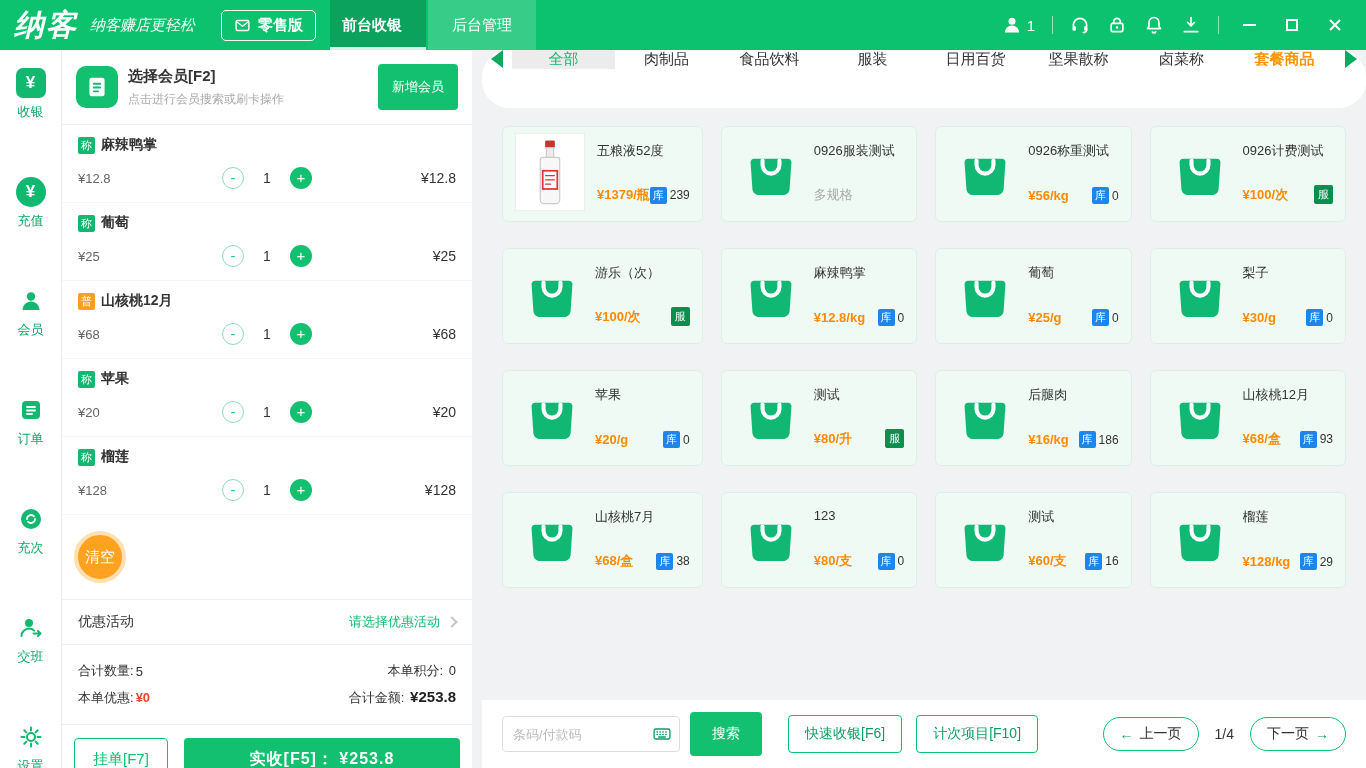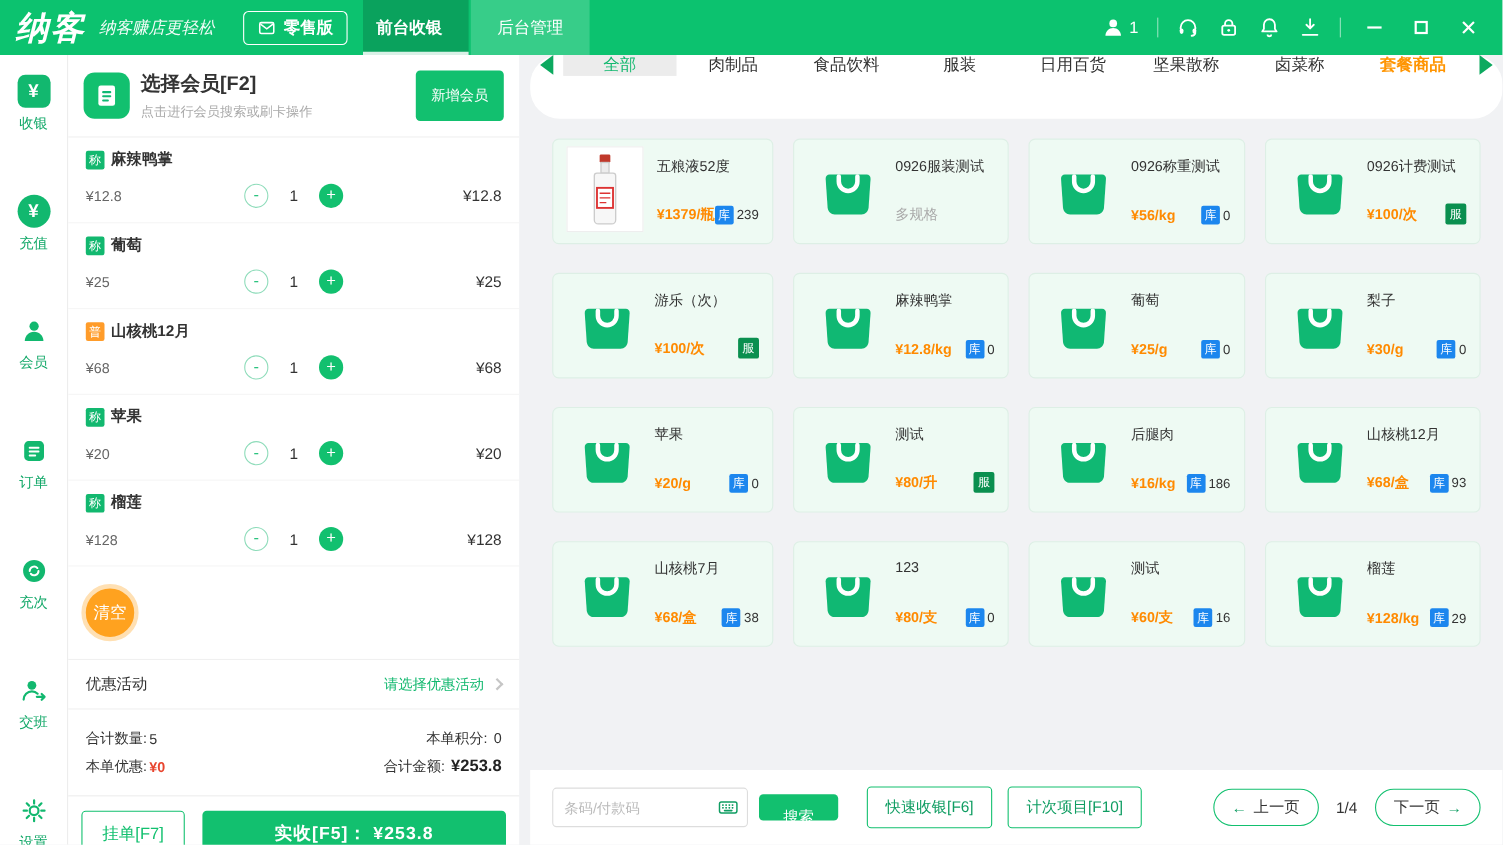--- a/index.html
+++ b/index.html
@@ -48,21 +48,21 @@
   .dots::before { content:"•••"; letter-spacing:1px; color:#12b86f; font-size:13px; font-weight:bold; }
   .s-more { margin-top:auto; }
 
   
   .panel { width:410px; background:#fff; display:flex; flex-direction:column; }
   .p-header { display:flex; align-items:center; padding:14px; border-bottom:1px solid #f0f0f0; }
   .mh-ic { width:42px; height:42px; min-width:42px; background:#12c06f; border-radius:10px;
            display:flex; align-items:center; justify-content:center; }
   .mh-ic svg { width:26px; height:26px; }
   .p-titles { margin-left:10px; }
-  .p-title { font-size:18px; font-weight:bold; color:#333; }
+  .p-title { font-size:15px; font-weight:bold; color:#333; }
   .p-sub { font-size:12px; color:#aaa; margin-top:5px; }
   .btn-add { margin-left:auto; background:#12c06f; color:#fff; border:none; border-radius:4px;
              font-size:13px; padding:14px 14px; }
   .cart-item { padding:11px 16px 13px; border-bottom:1px solid #f6f6f6; cursor:pointer; }
   .ci-top { display:flex; align-items:center; gap:6px; }
   .tag { background:#12b86f; color:#fff; font-size:11px; padding:1px 3px; border-radius:2px; }
   .tag-orange { background:#ff9c2a; }
   .ci-name { font-size:14px; color:#333; font-weight:bold; }
   .ci-bottom { display:flex; align-items:center; margin-top:13px; }
   .ci-price { color:#666; font-size:13px; width:90px; }
@@ -126,21 +126,21 @@
   .b-serv { background:#0a8f4f; color:#fff; font-size:11px; padding:2px 4px; border-radius:2px; }
 
   
   .bottombar { background:#fff; height:68px; display:flex; align-items:center; padding:0 20px; }
   .search-wrap { position:relative; }
   .search-wrap input { width:178px; height:36px; border:1px solid #ddd; border-radius:4px;
                        padding:0 34px 0 10px; font-size:13px; color:#333; outline:none;
                        font-family:inherit; }
   .search-wrap input::placeholder { color:#bbb; }
   .kb { position:absolute; right:8px; top:8px; width:20px; height:20px; color:#0f9d62; cursor:pointer; }
-  .btn-search { background:#12c06f; color:#fff; border:none; border-radius:4px; height:24px;
+  .btn-search { background:#12c06f; color:#fff; border:none; border-radius:4px; height:44px;
                 padding:12px 22px; font-size:14px; margin-left:10px; }
   .btn-outline { border:1px solid #12c06f; color:#0f9d62; background:#fff; border-radius:4px;
                  height:38px; padding:0 16px; font-size:14px; margin-left:14px; }
   .btn-outline.first { margin-left:26px; }
   .pager { margin-left:auto; display:flex; align-items:center; gap:16px; }
   .page-btn { border:1px solid #12c06f; background:#fff; border-radius:17px; height:34px; padding:0 16px;
               font-size:14px; color:#333; display:flex; align-items:center; gap:6px; }
   .arr-l::before { content:"←"; color:#0f9d62; }
   .arr-r::before { content:"→"; color:#0f9d62; }
   .page-info { font-size:14px; color:#333; }

